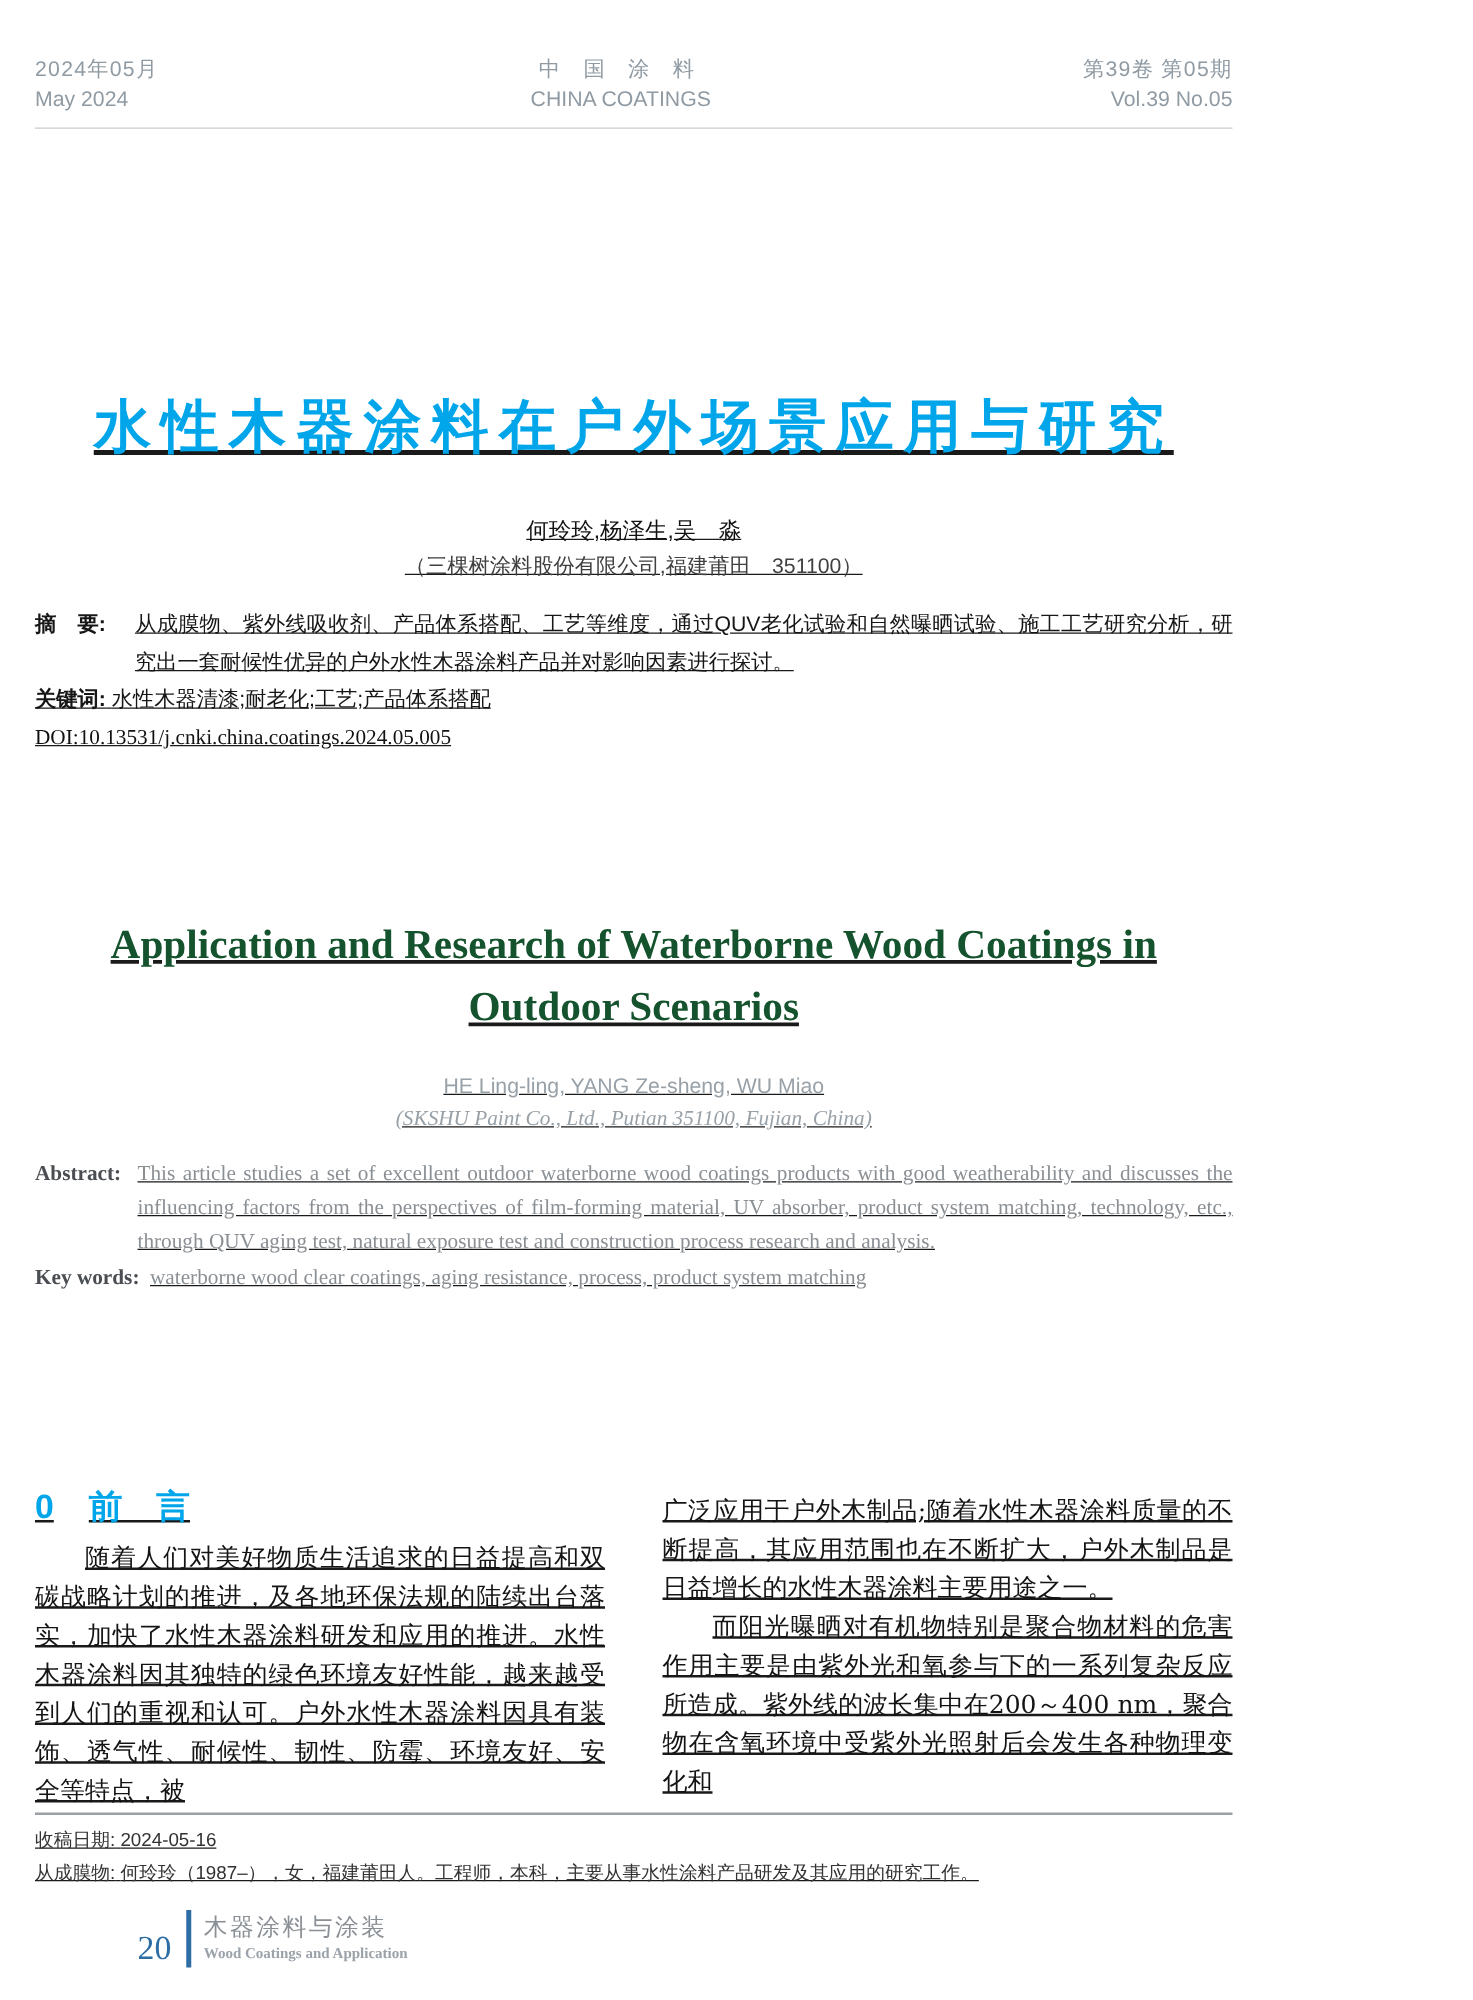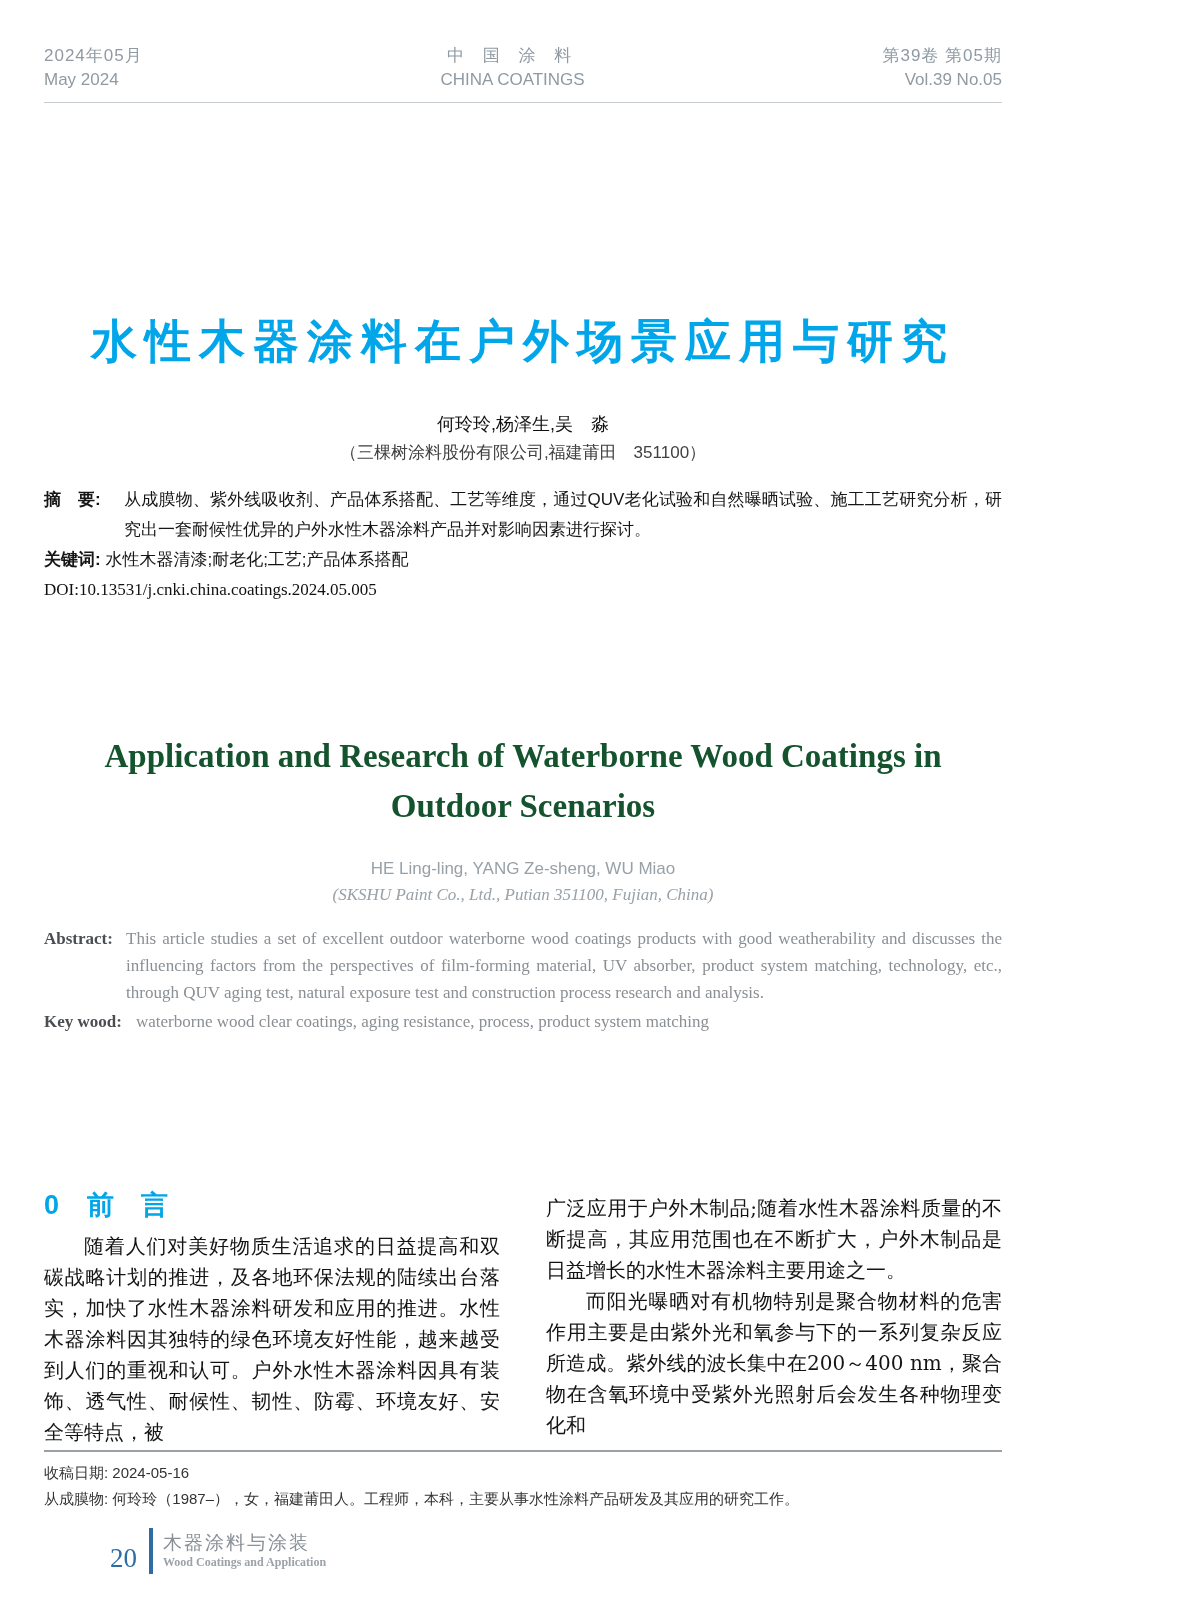--- a/index.html
+++ b/index.html
@@ -3,23 +3,22 @@
 <meta charset="utf-8">
 <style>
   html,body{margin:0;padding:0;background:#ffffff;}
   .page{
     position:relative;
     width:1014px;height:1600px;
     background:#ffffff;
     overflow:hidden;
     font-family:"Liberation Sans",sans-serif;
     color:#1a1a1a;
-    padding-left:16px;
-  }
-  .content{width:958px;margin:0 auto;}
+  }
+  .content{width:958px;margin:0 auto;text-decoration:underline;}
 
   
   .hdr{
     width:958px;margin:0 auto;
     padding-top:44px;padding-bottom:10px;
     border-bottom:1px solid #c7ccd1;
     display:flex;justify-content:space-between;align-items:flex-end;
     color:#8f9aa3;font-size:17px;line-height:24px;
   }
   .hdr .c{text-align:center;}
@@ -178,21 +177,21 @@
       <span>Application and Research of Waterborne Wood Coatings in</span><br>
       <span>Outdoor Scenarios</span>
     </h2>
     <div class="authors-en">HE Ling-ling, YANG Ze-sheng, WU Miao</div>
     <div class="affil-en">(SKSHU Paint Co., Ltd., Putian 351100, Fujian, China)</div>
 
     <div class="abstract-en">
       <span class="lbl">Abstract:</span><span>This article studies a set of excellent outdoor waterborne wood coatings products with good weatherability and discusses the influencing factors from the perspectives of film-forming material, UV absorber, product system matching, technology, etc., through QUV aging test, natural exposure test and construction process research and analysis.</span>
     </div>
     <div class="keywords-en">
-      <span class="lbl">Key wood:</span><span>waterborne wood clear coatings, aging resistance, process, product system matching</span>
+      <span class="lbl">Key words:</span><span>waterborne wood clear coatings, aging resistance, process, product system matching</span>
     </div>
 
     <div class="cols">
       <div class="col left">
         <h3 class="sec-h">
           <span class="num">0</span><span>前　言</span>
         </h3>
         <p class="ind">随着人们对美好物质生活追求的日益提高和双碳战略计划的推进，及各地环保法规的陆续出台落实，加快了水性木器涂料研发和应用的推进。水性木器涂料因其独特的绿色环境友好性能，越来越受到人们的重视和认可。户外水性木器涂料因具有装饰、透气性、耐候性、韧性、防霉、环境友好、安全等特点，被</p>
       </div>
       <div class="col right">

